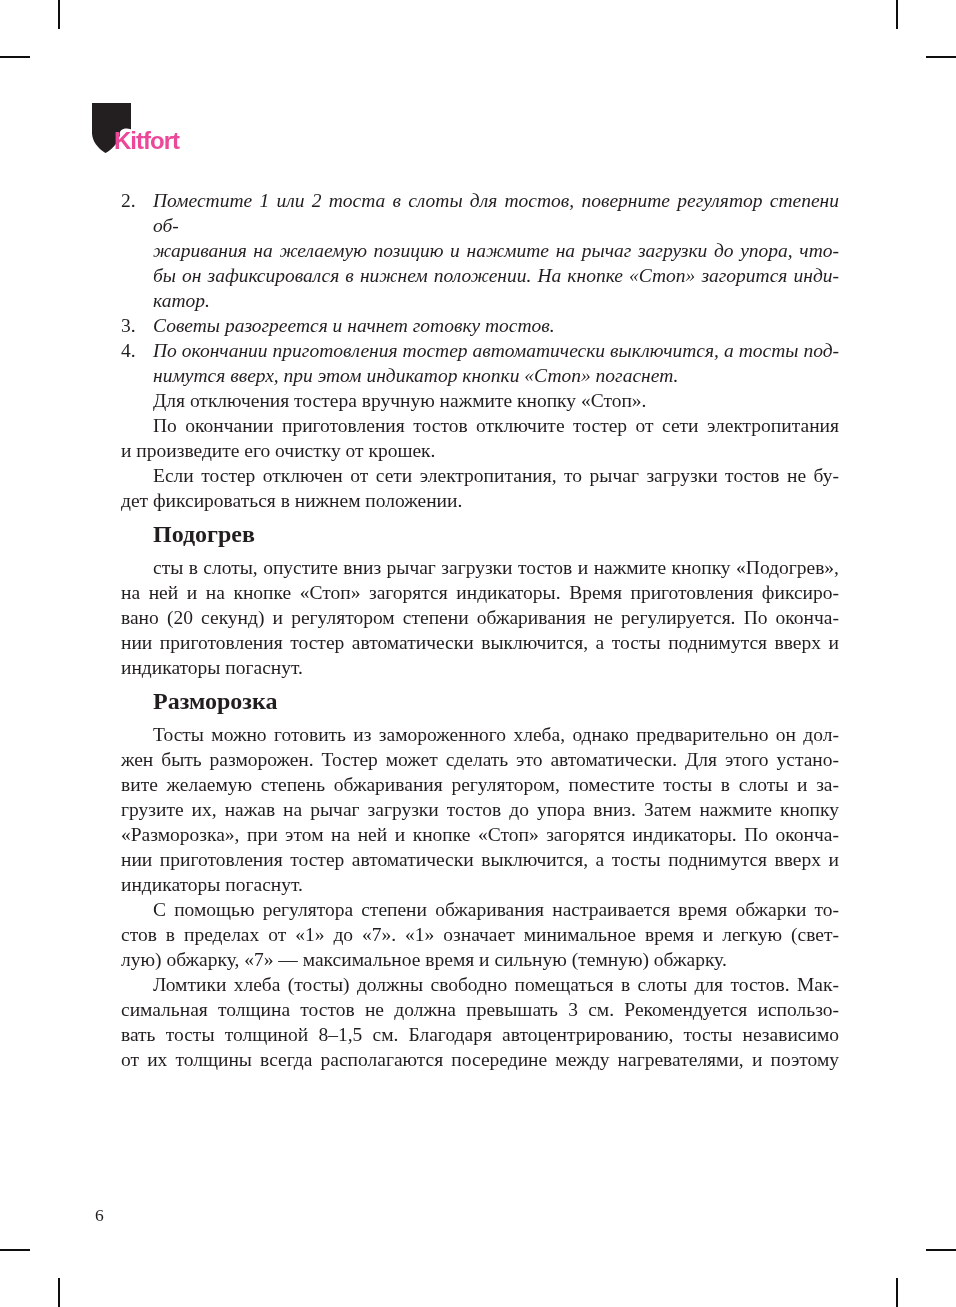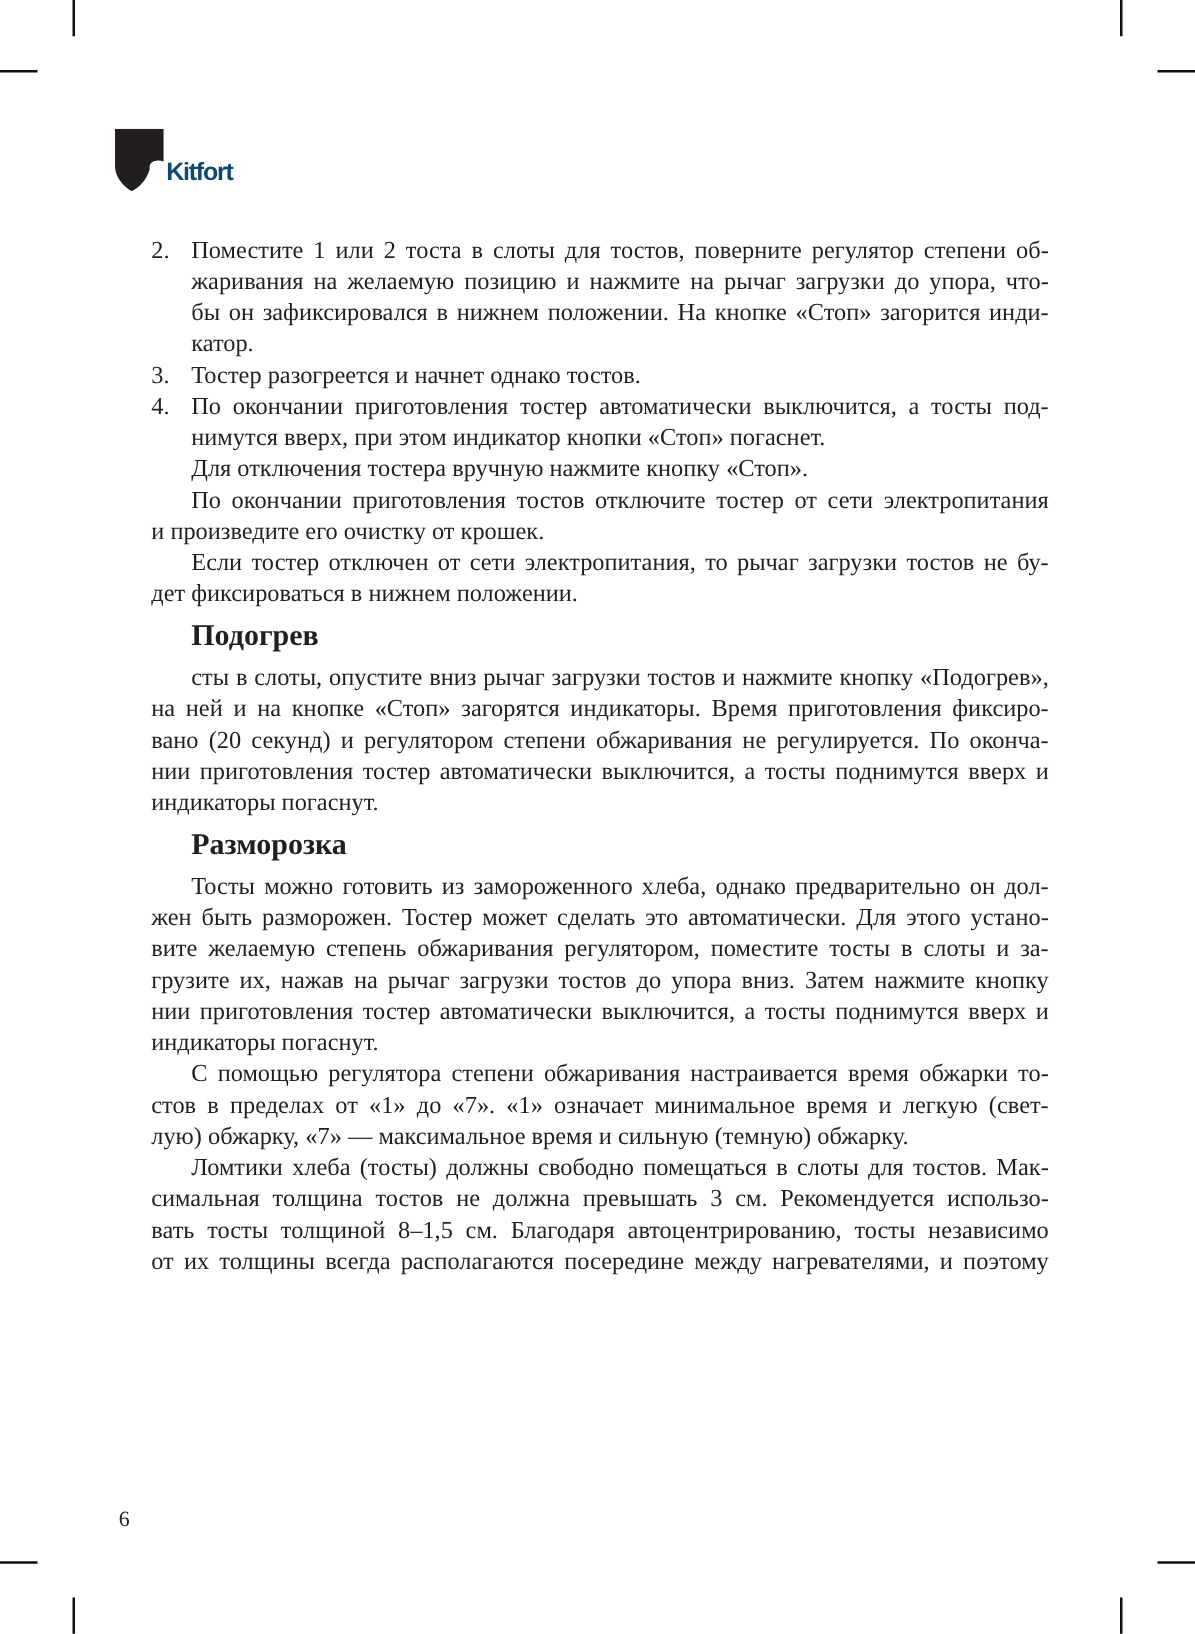--- a/index.html
+++ b/index.html
@@ -21,34 +21,34 @@
   .cm-tr-h { left:926px; top:56px; }
   .cm-bl-h { left:0; top:1249px; }
   .cm-br-h { left:926px; top:1249px; }
   .cm-bl-v { left:58px; top:1278px; }
   .cm-br-v { left:896px; top:1278px; }
 
   
   .logo { position:absolute; left:92px; top:103px; width:260px; height:56px; }
   .logo-mark { position:absolute; left:0; top:0; }
   .brand {
-    position:absolute; left:41px; top:24px;
+    position:absolute; left:22px; top:24px;
     font-family:"Liberation Sans","DejaVu Sans",sans-serif;
-    font-weight:bold; font-size:20px; letter-spacing:-1px;
-    color:#0c4a6e;
+    font-weight:bold; font-size:24px; letter-spacing:-1px;
+    color:#ec4899;
   }
 
   
   .content {
     position:absolute; left:121px; top:188px; width:718px;
     font-size:19.5px; line-height:25px;
   }
   .list-item { display:flex; }
   .list-item .num { flex:0 0 32px; width:32px; }
-  .list-item .item-text { flex:1; min-width:0; }
+  .list-item .item-text { flex:1; min-width:0;font-style:italic; }
 
   .tline { text-align:justify; text-align-last:justify; }
   .tline-last { text-align-last:auto; }
   .indent .tline:first-child { text-indent:32px; }
 
   .section-heading {
     font-size:24px; font-weight:bold; line-height:25px;
     margin:9px 0 8px 32px;
   }
   .para { margin:0; }
@@ -87,21 +87,21 @@
     <div class="item-text">
         <div class="tline">Поместите 1 или 2 тоста в слоты для тостов, поверните регулятор степени об-</div>
         <div class="tline">жаривания на желаемую позицию и нажмите на рычаг загрузки до упора, что-</div>
         <div class="tline">бы он зафиксировался в нижнем положении. На кнопке «Стоп» загорится инди-</div>
         <div class="tline tline-last">катор.</div>
       </div>
   </div>
   <div class="list-item">
     <span class="num">3.</span>
     <div class="item-text">
-        <div class="tline tline-last">Тостер разогреется и начнет однако тостов.</div>
+        <div class="tline tline-last">Советы разогреется и начнет готовку тостов.</div>
       </div>
   </div>
   <div class="list-item">
     <span class="num">4.</span>
     <div class="item-text">
         <div class="tline">По окончании приготовления тостер автоматически выключится, а тосты под-</div>
         <div class="tline tline-last">нимутся вверх, при этом индикатор кнопки «Стоп» погаснет.</div>
       </div>
   </div>
 
@@ -125,20 +125,21 @@
       <div class="tline">нии приготовления тостер автоматически выключится, а тосты поднимутся вверх и</div>
       <div class="tline tline-last">индикаторы погаснут.</div>
     </div>
 
   <div class="section-heading">Разморозка</div>
   <div class="para indent">
       <div class="tline">Тосты можно готовить из замороженного хлеба, однако предварительно он дол-</div>
       <div class="tline">жен быть разморожен. Тостер может сделать это автоматически. Для этого устано-</div>
       <div class="tline">вите желаемую степень обжаривания регулятором, поместите тосты в слоты и за-</div>
       <div class="tline">грузите их, нажав на рычаг загрузки тостов до упора вниз. Затем нажмите кнопку</div>
+      <div class="tline">«Разморозка», при этом на ней и кнопке «Стоп» загорятся индикаторы. По оконча-</div>
       <div class="tline">нии приготовления тостер автоматически выключится, а тосты поднимутся вверх и</div>
       <div class="tline tline-last">индикаторы погаснут.</div>
     </div>
 
   <div class="para indent">
       <div class="tline">С помощью регулятора степени обжаривания настраивается время обжарки то-</div>
       <div class="tline">стов в пределах от «1» до «7». «1» означает минимальное время и легкую (свет-</div>
       <div class="tline tline-last">лую) обжарку, «7» — максимальное время и сильную (темную) обжарку.</div>
     </div>
 

